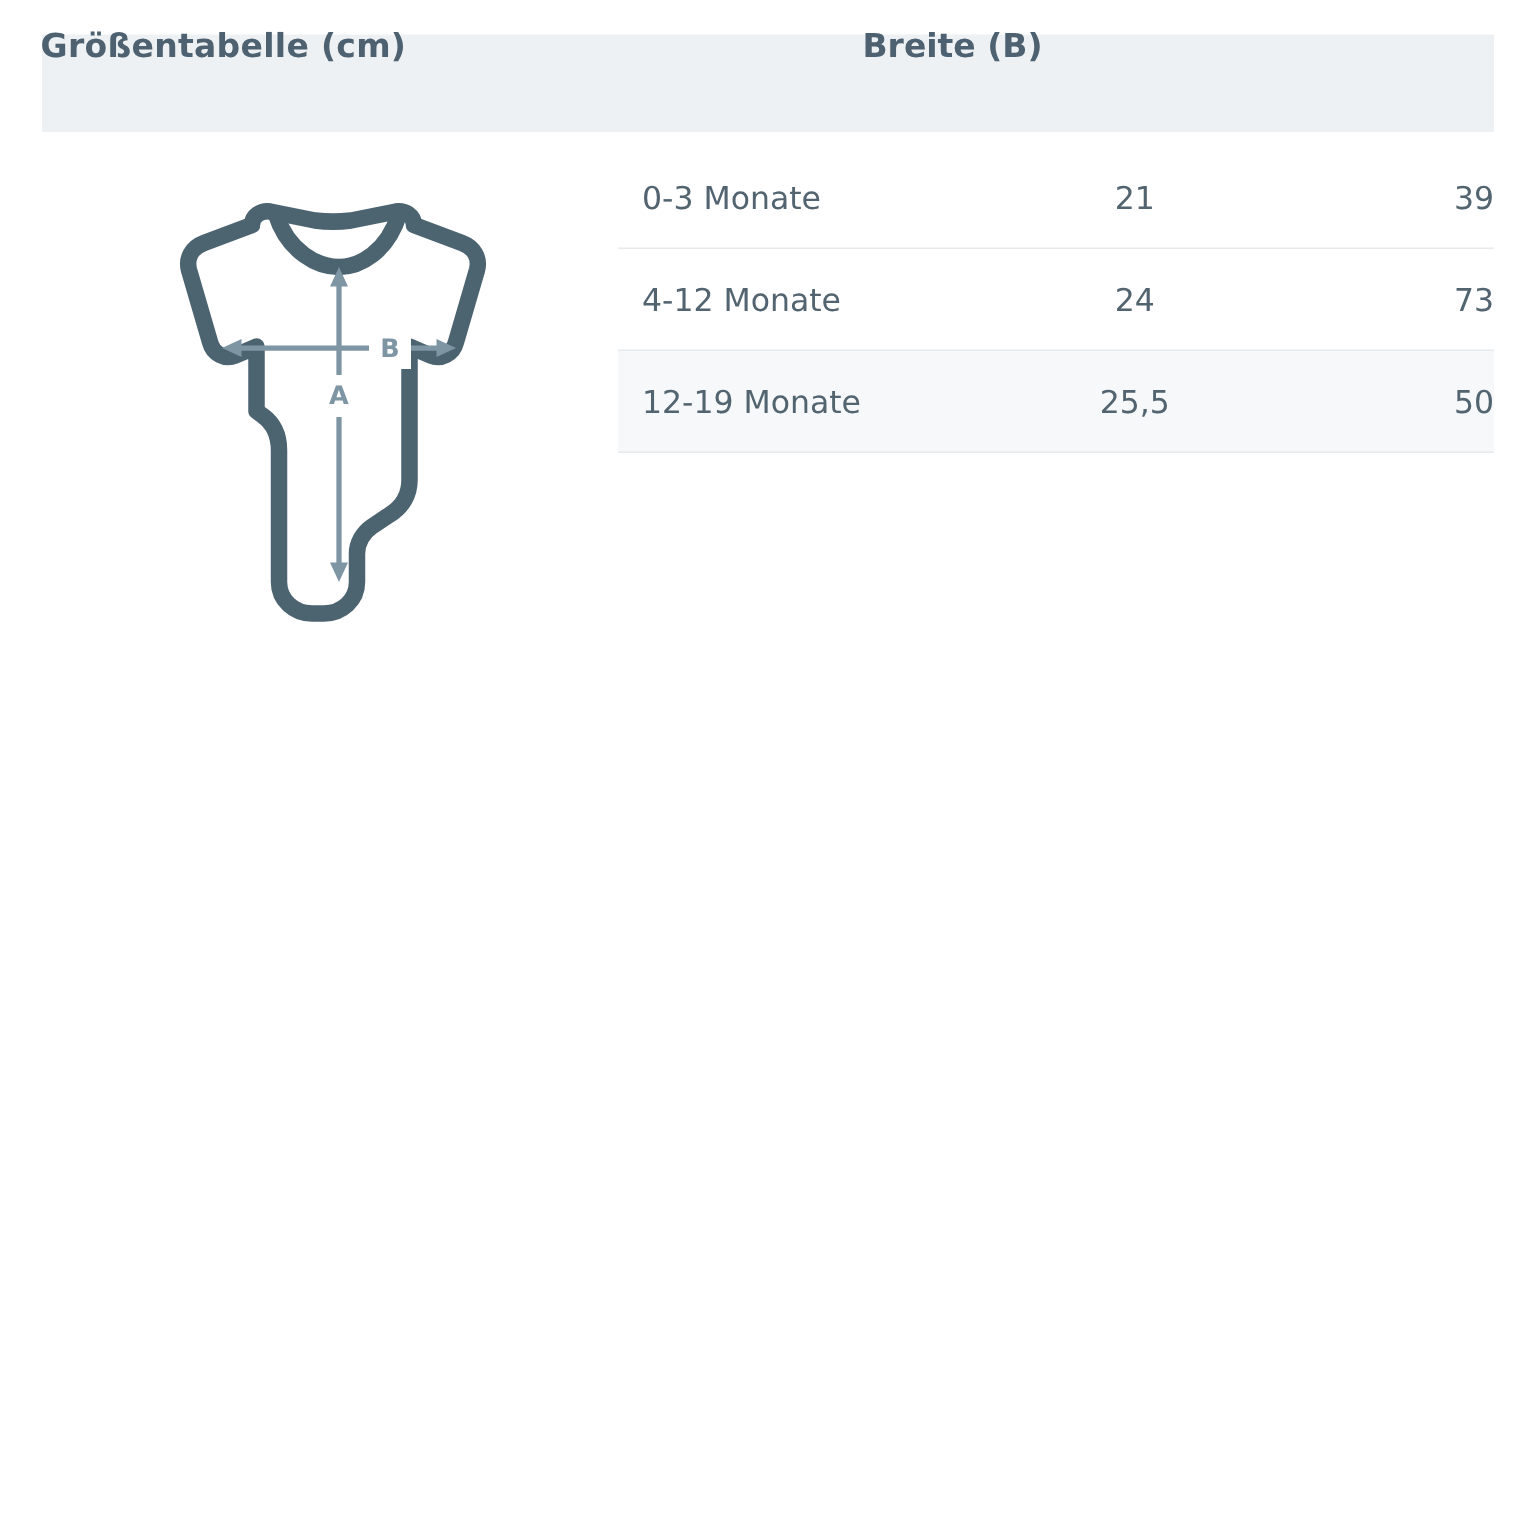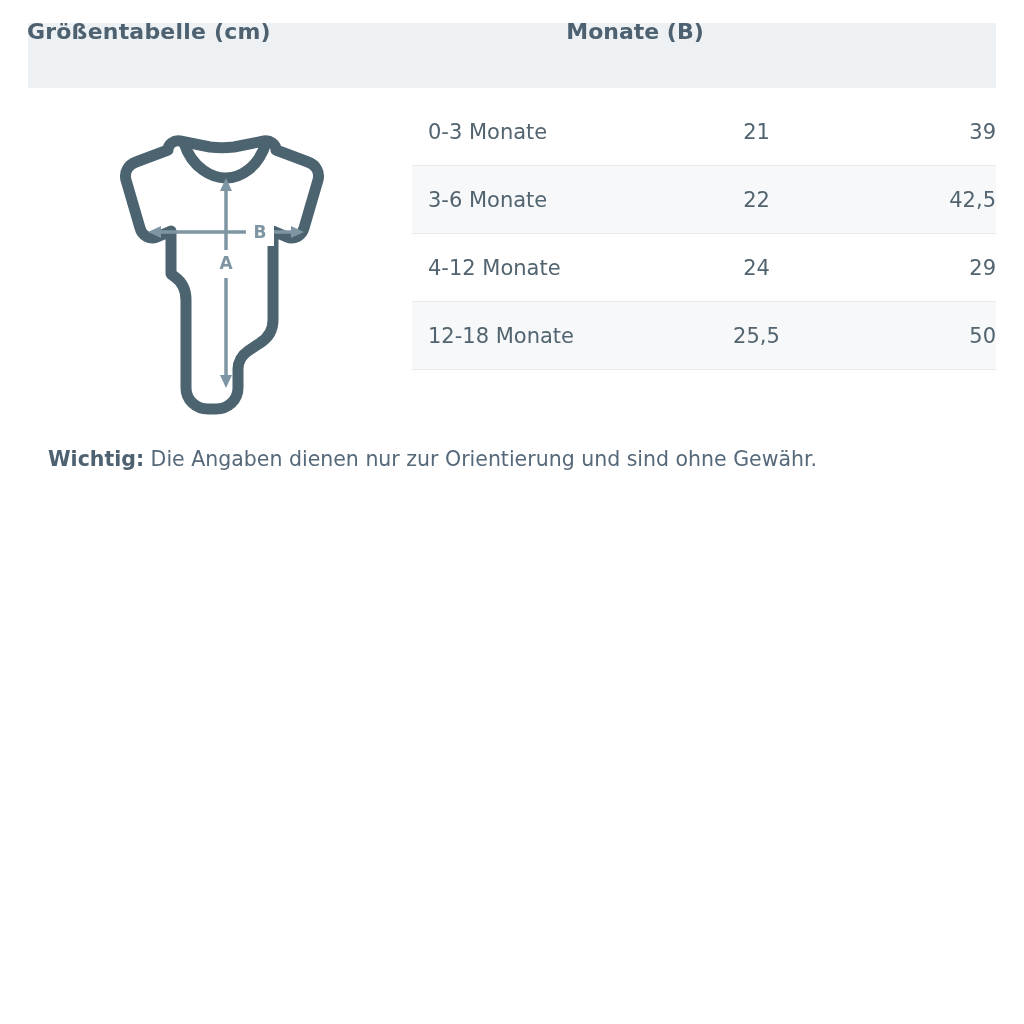--- a/index.html
+++ b/index.html
@@ -114,21 +114,21 @@
     font-weight: bold;
   }
 </style>
 </head>
 <body>
 
 <div class="page">
 
   <div class="header-band"></div>
   <div class="header-title">Größentabelle (cm)</div>
-  <div class="header-col width-col">Monate (B)</div>
+  <div class="header-col width-col">Breite (B)</div>
 
   <div class="figure">
     <svg width="330" height="310" viewBox="0 0 330 310" xmlns="http://www.w3.org/2000/svg">
 
       <path d="M108 40
                C 108 34, 114 30, 120 31
                L 150 37
                C 158 38, 166 38, 174 37
                L 204 31
                C 210 30, 216 34, 216 40
@@ -170,34 +170,28 @@
       <text x="200" y="128" font-family="DejaVu Sans, Liberation Sans, sans-serif" font-size="17" font-weight="bold" fill="#7e95a3" text-anchor="middle">B</text>
     </svg>
   </div>
 
   <div class="table">
     <div class="row">
       <div class="cell size">0-3 Monate</div>
       <div class="cell num">21</div>
       <div class="cell num2">39</div>
     </div>
-    <div class="row alt">
-      <div class="cell size">3-6 Monate</div>
-      <div class="cell num">22</div>
-      <div class="cell num2">42,5</div>
-    </div>
     <div class="row">
       <div class="cell size">4-12 Monate</div>
       <div class="cell num">24</div>
-      <div class="cell num2">29</div>
+      <div class="cell num2">73</div>
     </div>
     <div class="row alt">
-      <div class="cell size">12-18 Monate</div>
+      <div class="cell size">12-19 Monate</div>
       <div class="cell num">25,5</div>
       <div class="cell num2">50</div>
     </div>
   </div>
 
   <div class="note">
-    <span><b>Wichtig:</b><span> Die Angaben dienen nur zur Orientierung und sind ohne Gewähr.</span></span>
   </div>
 
 </div>
 
 </body></html>

